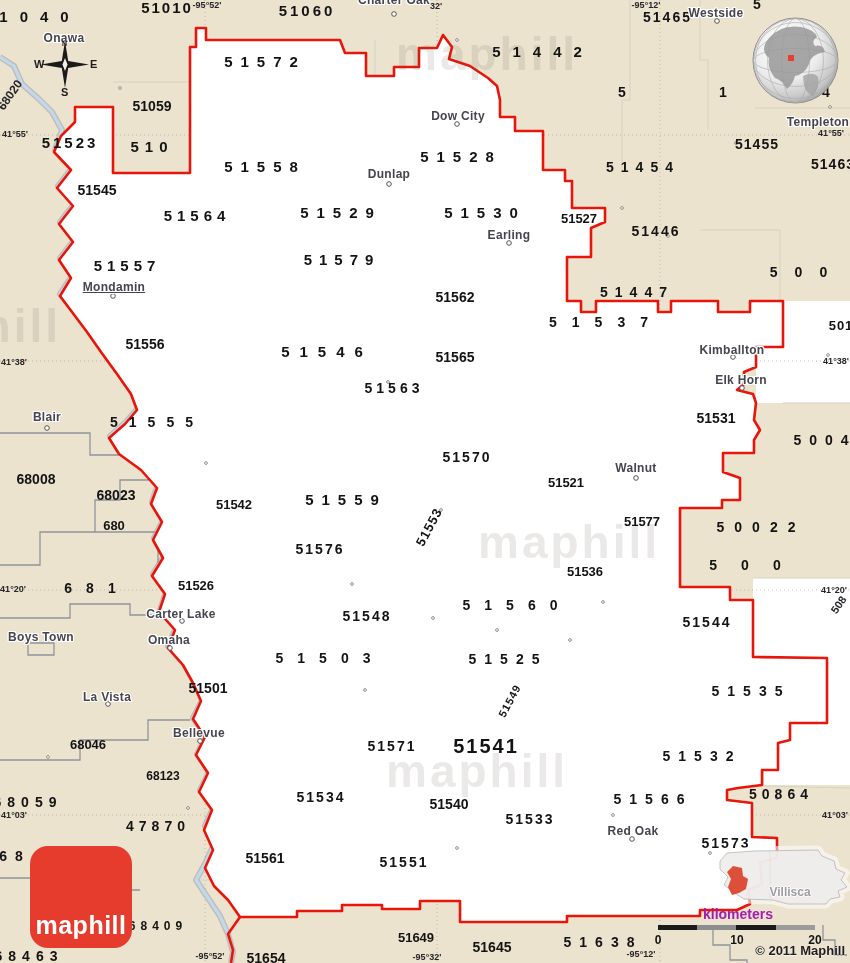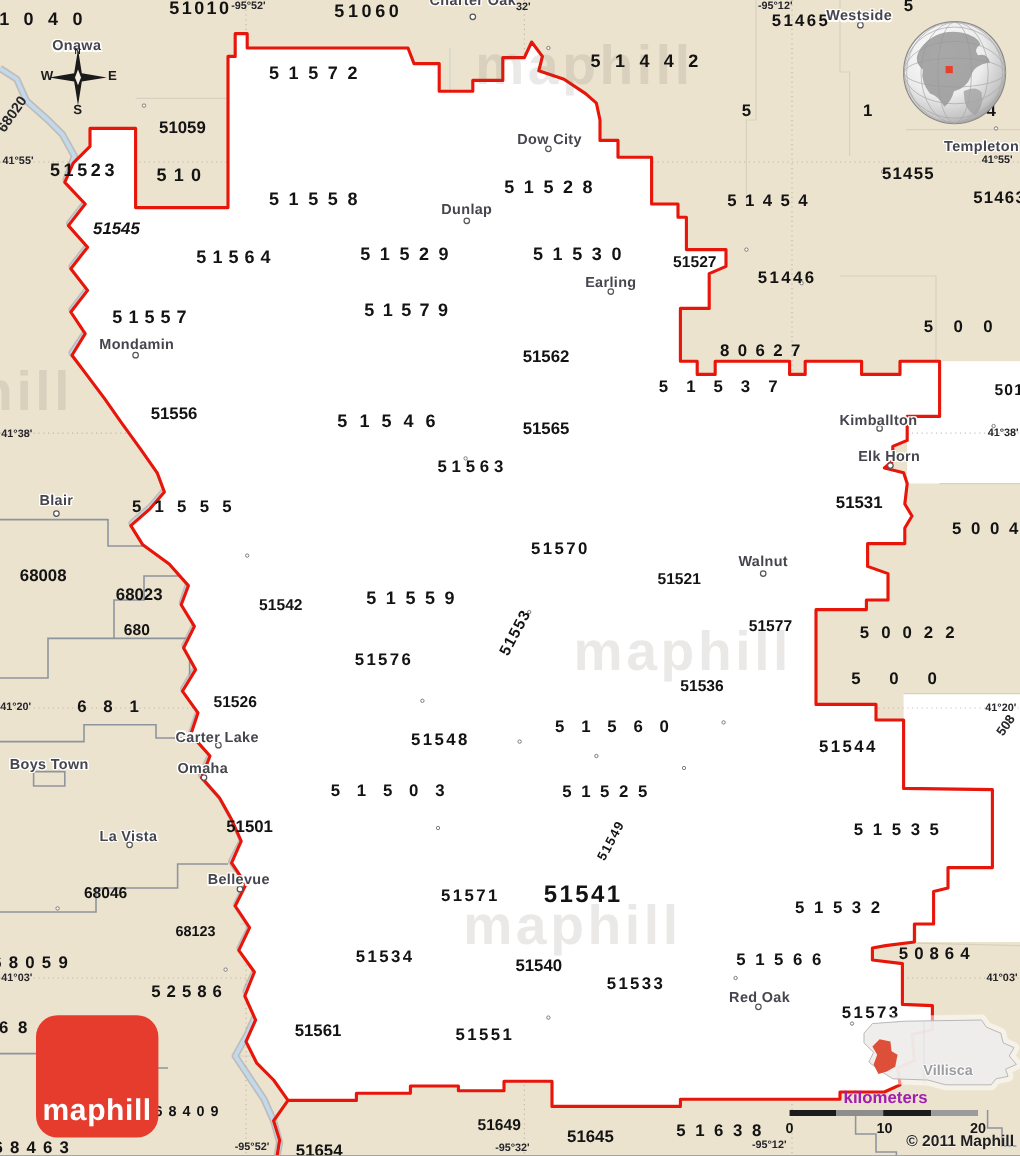--- a/index.html
+++ b/index.html
@@ -154,35 +154,35 @@
       <div class="lbl zip" style="left: 265px; top: 61px; font-size: 15px; letter-spacing: 8px; transform: translate(-50%, -50%);">51572</div>
       <div class="lbl zip" style="left: 543px; top: 51px; font-size: 15px; letter-spacing: 12px; transform: translate(-50%, -50%);">51442</div>
       <div class="lbl zip" style="left: 648px; top: 17px; font-size: 14px; letter-spacing: 2px; transform: translate(-50%, -50%); padding-left: 39px;">51465</div>
       <div class="lbl zip" style="left: 757px; top: 4px; font-size: 14px; transform: translate(-50%, -50%);">5</div>
       <div class="lbl zip" style="left: 622px; top: 92px; font-size: 14px; transform: translate(-50%, -50%);">5</div>
       <div class="lbl zip" style="left: 723px; top: 92px; font-size: 14px; transform: translate(-50%, -50%);">1</div>
       <div class="lbl zip" style="left: 826px; top: 92px; font-size: 14px; transform: translate(-50%, -50%);">4</div>
       <div class="lbl zip" style="left: 70px; top: 142px; font-size: 15px; letter-spacing: 3px; transform: translate(-50%, -50%);">51523</div>
       <div class="lbl zip" style="left: 152px; top: 106px; font-size: 14px; transform: translate(-50%, -50%);">51059</div>
       <div class="lbl zip" style="left: 152px; top: 146px; font-size: 15px; letter-spacing: 6px; transform: translate(-50%, -50%);">510</div>
-      <div class="lbl zip" style="left: 97px; top: 190px; font-size: 14px; transform: translate(-50%, -50%); font-style: italic;">51545</div>
+      <div class="lbl zip" style="left: 97px; top: 190px; font-size: 14px; transform: translate(-50%, -50%);">51545</div>
       <div class="lbl zip" style="left: 265px; top: 166px; font-size: 15px; letter-spacing: 8px; transform: translate(-50%, -50%);">51558</div>
       <div class="lbl zip" style="left: 461px; top: 156px; font-size: 15px; letter-spacing: 8px; transform: translate(-50%, -50%);">51528</div>
       <div class="lbl zip" style="left: 643px; top: 167px; font-size: 14px; letter-spacing: 7px; transform: translate(-50%, -50%);">51454</div>
       <div class="lbl zip" style="left: 757px; top: 144px; font-size: 14px; letter-spacing: 1px; transform: translate(-50%, -50%);">51455</div>
       <div class="lbl zip" style="left: 833px; top: 164px; font-size: 14px; letter-spacing: 1px; transform: translate(-50%, -50%);">51463</div>
       <div class="lbl zip" style="left: 197px; top: 215px; font-size: 15px; letter-spacing: 5px; transform: translate(-50%, -50%);">51564</div>
       <div class="lbl zip" style="left: 341px; top: 212px; font-size: 15px; letter-spacing: 8px; transform: translate(-50%, -50%);">51529</div>
       <div class="lbl zip" style="left: 485px; top: 212px; font-size: 15px; letter-spacing: 8px; transform: translate(-50%, -50%);">51530</div>
       <div class="lbl zip" style="left: 579px; top: 218px; font-size: 13px; transform: translate(-50%, -50%);">51527</div>
       <div class="lbl zip" style="left: 656px; top: 231px; font-size: 14px; letter-spacing: 2px; transform: translate(-50%, -50%);">51446</div>
       <div class="lbl zip" style="left: 127px; top: 265px; font-size: 15px; letter-spacing: 5px; transform: translate(-50%, -50%);">51557</div>
       <div class="lbl zip" style="left: 342px; top: 259px; font-size: 15px; letter-spacing: 7px; transform: translate(-50%, -50%);">51579</div>
       <div class="lbl zip" style="left: 455px; top: 297px; font-size: 14px; transform: translate(-50%, -50%);">51562</div>
-      <div class="lbl zip" style="left: 637px; top: 292px; font-size: 14px; letter-spacing: 7px; transform: translate(-50%, -50%);">80627</div>
+      <div class="lbl zip" style="left: 637px; top: 292px; font-size: 14px; letter-spacing: 7px; transform: translate(-50%, -50%);">51447</div>
       <div class="lbl zip" style="left: 807px; top: 272px; font-size: 14px; letter-spacing: 17px; transform: translate(-50%, -50%);">500</div>
       <div class="lbl zip" style="left: 606px; top: 322px; font-size: 14px; letter-spacing: 15px; transform: translate(-50%, -50%);">51537</div>
       <div class="lbl zip" style="left: 841px; top: 325px; font-size: 13px; letter-spacing: 1px; transform: translate(-50%, -50%);">501</div>
       <div class="lbl zip" style="left: 145px; top: 344px; font-size: 14px; transform: translate(-50%, -50%);">51556</div>
       <div class="lbl zip" style="left: 327px; top: 351px; font-size: 15px; letter-spacing: 10px; transform: translate(-50%, -50%);">51546</div>
       <div class="lbl zip" style="left: 455px; top: 357px; font-size: 14px; transform: translate(-50%, -50%);">51565</div>
       <div class="lbl zip" style="left: 394px; top: 388px; font-size: 14px; letter-spacing: 4px; transform: translate(-50%, -50%);">51563</div>
       <div class="lbl zip" style="left: 157px; top: 422px; font-size: 14px; letter-spacing: 11px; transform: translate(-50%, -50%);">51555</div>
       <div class="lbl zip" style="left: 36px; top: 479px; font-size: 14px; transform: translate(-50%, -50%);">68008</div>
       <div class="lbl zip" style="left: 116px; top: 495px; font-size: 14px; transform: translate(-50%, -50%);">68023</div>
@@ -206,21 +206,21 @@
       <div class="lbl zip" style="left: 330px; top: 658px; font-size: 14px; letter-spacing: 14px; transform: translate(-50%, -50%);">51503</div>
       <div class="lbl zip" style="left: 508px; top: 659px; font-size: 14px; letter-spacing: 8px; transform: translate(-50%, -50%);">51525</div>
       <div class="lbl zip" style="left: 208px; top: 688px; font-size: 14px; transform: translate(-50%, -50%);">51501</div>
       <div class="lbl zip" style="left: 751px; top: 691px; font-size: 14px; letter-spacing: 8px; transform: translate(-50%, -50%);">51535</div>
       <div class="lbl zip" style="left: 88px; top: 744px; font-size: 13px; transform: translate(-50%, -50%);">68046</div>
       <div class="lbl zip" style="left: 392px; top: 746px; font-size: 14px; letter-spacing: 2px; transform: translate(-50%, -50%);">51571</div>
       <div class="lbl zip" style="left: 486px; top: 746px; font-size: 20px; letter-spacing: 2px; transform: translate(-50%, -50%);">51541</div>
       <div class="lbl zip" style="left: 702px; top: 756px; font-size: 14px; letter-spacing: 8px; transform: translate(-50%, -50%);">51532</div>
       <div class="lbl zip" style="left: 163px; top: 776px; font-size: 12px; transform: translate(-50%, -50%);">68123</div>
       <div class="lbl zip" style="left: 28px; top: 802px; font-size: 14px; letter-spacing: 6px; transform: translate(-50%, -50%);">68059</div>
-      <div class="lbl zip" style="left: 158px; top: 826px; font-size: 14px; letter-spacing: 5px; transform: translate(-50%, -50%);">52586</div>
+      <div class="lbl zip" style="left: 158px; top: 826px; font-size: 14px; letter-spacing: 5px; transform: translate(-50%, -50%);">47870</div>
       <div class="lbl zip" style="left: 781px; top: 794px; font-size: 14px; letter-spacing: 5px; transform: translate(-50%, -50%);">50864</div>
       <div class="lbl zip" style="left: 653px; top: 799px; font-size: 14px; letter-spacing: 8px; transform: translate(-50%, -50%);">51566</div>
       <div class="lbl zip" style="left: 321px; top: 797px; font-size: 14px; letter-spacing: 2px; transform: translate(-50%, -50%);">51534</div>
       <div class="lbl zip" style="left: 449px; top: 804px; font-size: 14px; transform: translate(-50%, -50%);">51540</div>
       <div class="lbl zip" style="left: 530px; top: 819px; font-size: 14px; letter-spacing: 2px; transform: translate(-50%, -50%);">51533</div>
       <div class="lbl zip" style="left: 726px; top: 843px; font-size: 14px; letter-spacing: 2px; transform: translate(-50%, -50%);">51573</div>
       <div class="lbl zip" style="left: 265px; top: 858px; font-size: 14px; transform: translate(-50%, -50%);">51561</div>
       <div class="lbl zip" style="left: 15px; top: 856px; font-size: 14px; letter-spacing: 8px; transform: translate(-50%, -50%);">68</div>
       <div class="lbl zip" style="left: 158px; top: 926px; font-size: 12px; letter-spacing: 5px; transform: translate(-50%, -50%);">68409</div>
       <div class="lbl zip" style="left: 404px; top: 862px; font-size: 14px; letter-spacing: 2px; transform: translate(-50%, -50%);">51551</div>
@@ -231,21 +231,21 @@
       <div class="lbl zip" style="left: 266px; top: 958px; font-size: 14px; transform: translate(-50%, -50%);">51654</div>
       <div class="lbl zip" style="left: 429px; top: 527px; font-size: 13px; letter-spacing: 1px; transform: translate(-50%, -50%) rotate(-62deg);">51553</div>
       <div class="lbl zip" style="left: 510px; top: 701px; font-size: 11px; letter-spacing: 1px; transform: translate(-50%, -50%) rotate(-62deg);">51549</div>
       <div class="lbl city" style="left: 64px; top: 38px; transform: translate(-50%, -50%);">Onawa</div>
       <div class="lbl city" style="left: 394px; top: 0; transform: translate(-50%, -50%);">Charter Oak</div>
       <div class="lbl city" style="left: 716px; top: 13px; transform: translate(-50%, -50%);">Westside</div>
       <div class="lbl city" style="left: 818px; top: 122px; transform: translate(-50%, -50%);">Templeton</div>
       <div class="lbl city" style="left: 458px; top: 116px; transform: translate(-50%, -50%);">Dow City</div>
       <div class="lbl city" style="left: 389px; top: 174px; transform: translate(-50%, -50%);">Dunlap</div>
       <div class="lbl city" style="left: 509px; top: 235px; transform: translate(-50%, -50%);">Earling</div>
-      <div class="lbl city" style="left: 114px; top: 287px; transform: translate(-50%, -50%);">Mondamin</div>
+      <div class="lbl city" style="left: 114px; top: 287px; transform: translate(-50%, -50%); text-decoration: underline;">Mondamin</div>
       <div class="lbl city" style="left: 732px; top: 350px; transform: translate(-50%, -50%);">Kimballton</div>
       <div class="lbl city" style="left: 741px; top: 380px; transform: translate(-50%, -50%);">Elk Horn</div>
       <div class="lbl city" style="left: 47px; top: 417px; transform: translate(-50%, -50%);">Blair</div>
       <div class="lbl city" style="left: 636px; top: 468px; transform: translate(-50%, -50%);">Walnut</div>
       <div class="lbl city" style="left: 181px; top: 614px; transform: translate(-50%, -50%);">Carter Lake</div>
       <div class="lbl city" style="left: 169px; top: 640px; transform: translate(-50%, -50%);">Omaha</div>
       <div class="lbl city" style="left: 41px; top: 637px; transform: translate(-50%, -50%);">Boys Town</div>
       <div class="lbl city" style="left: 107px; top: 697px; transform: translate(-50%, -50%);">La Vista</div>
       <div class="lbl city" style="left: 199px; top: 733px; transform: translate(-50%, -50%);">Bellevue</div>
       <div class="lbl city" style="left: 633px; top: 831px; transform: translate(-50%, -50%);">Red Oak</div>

